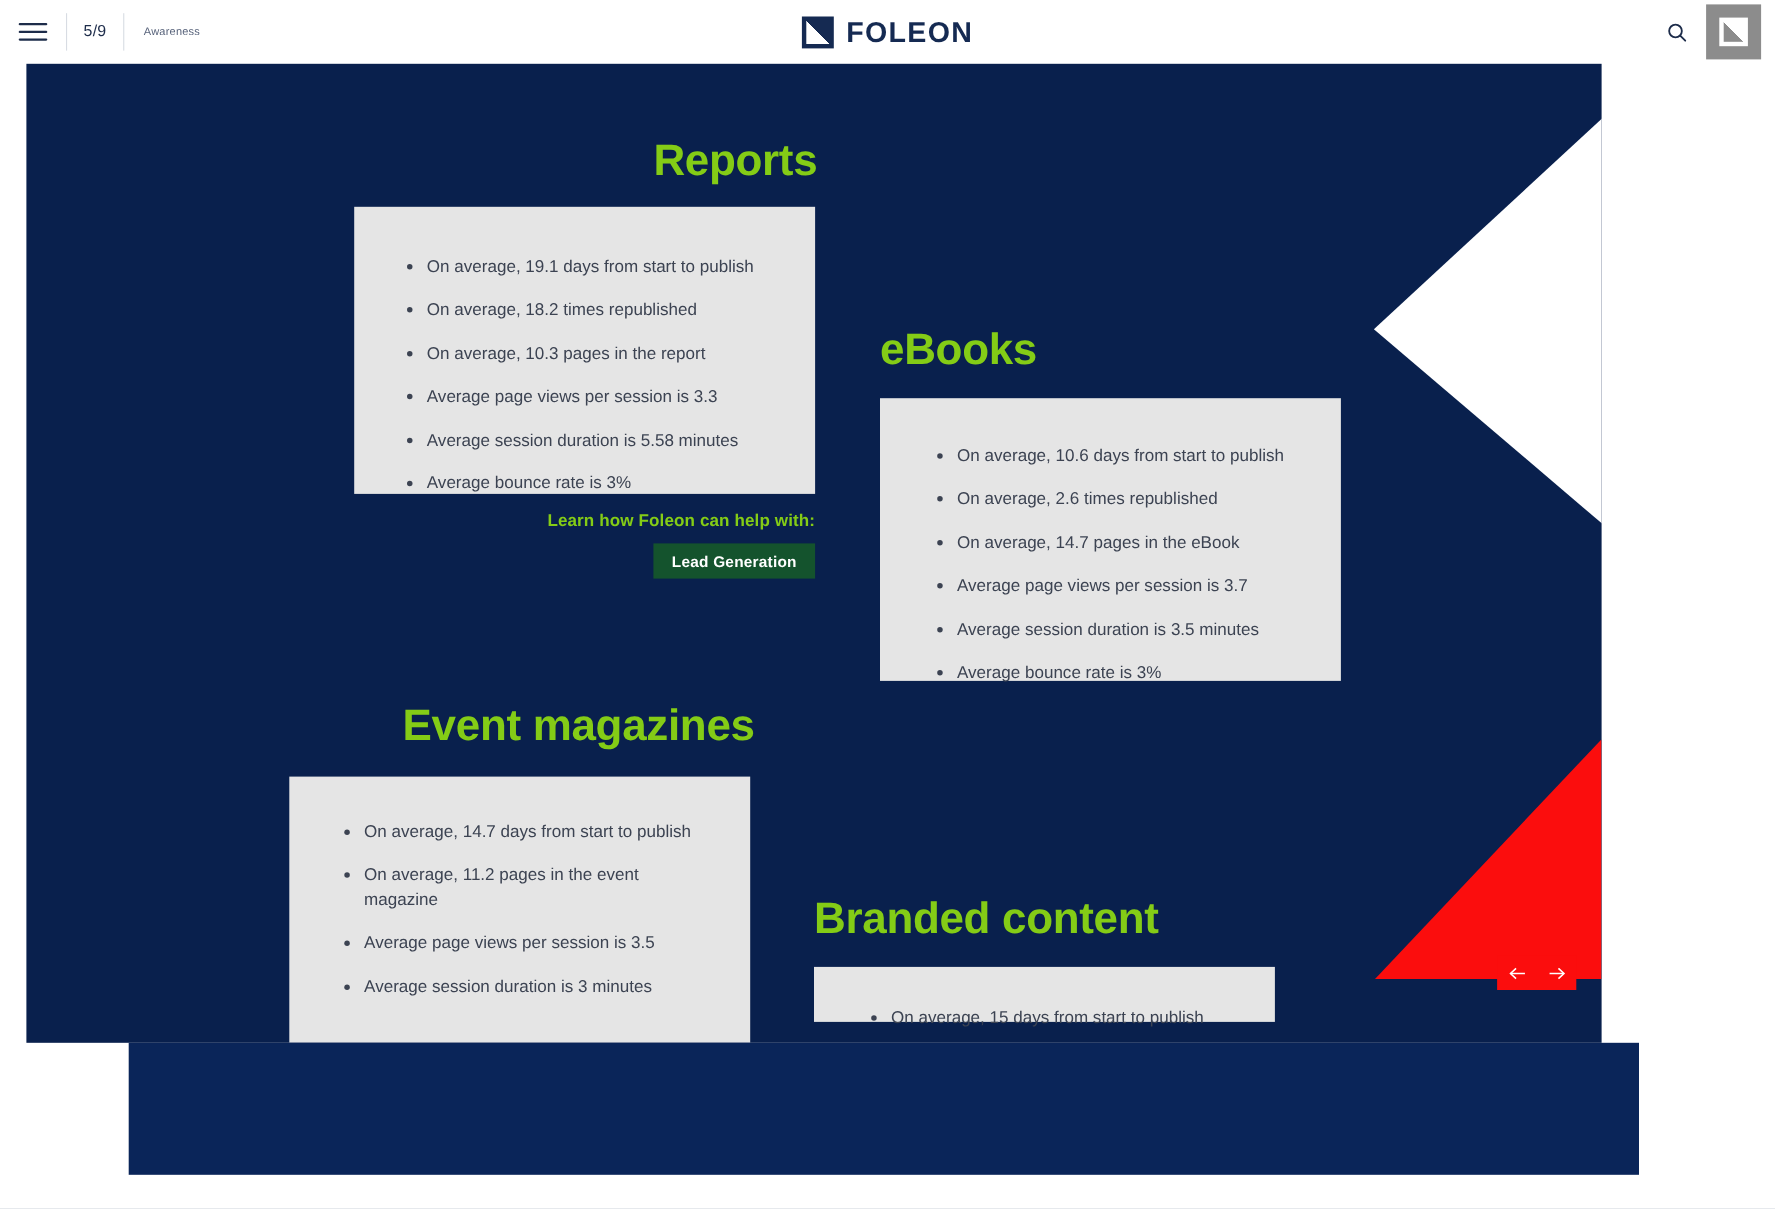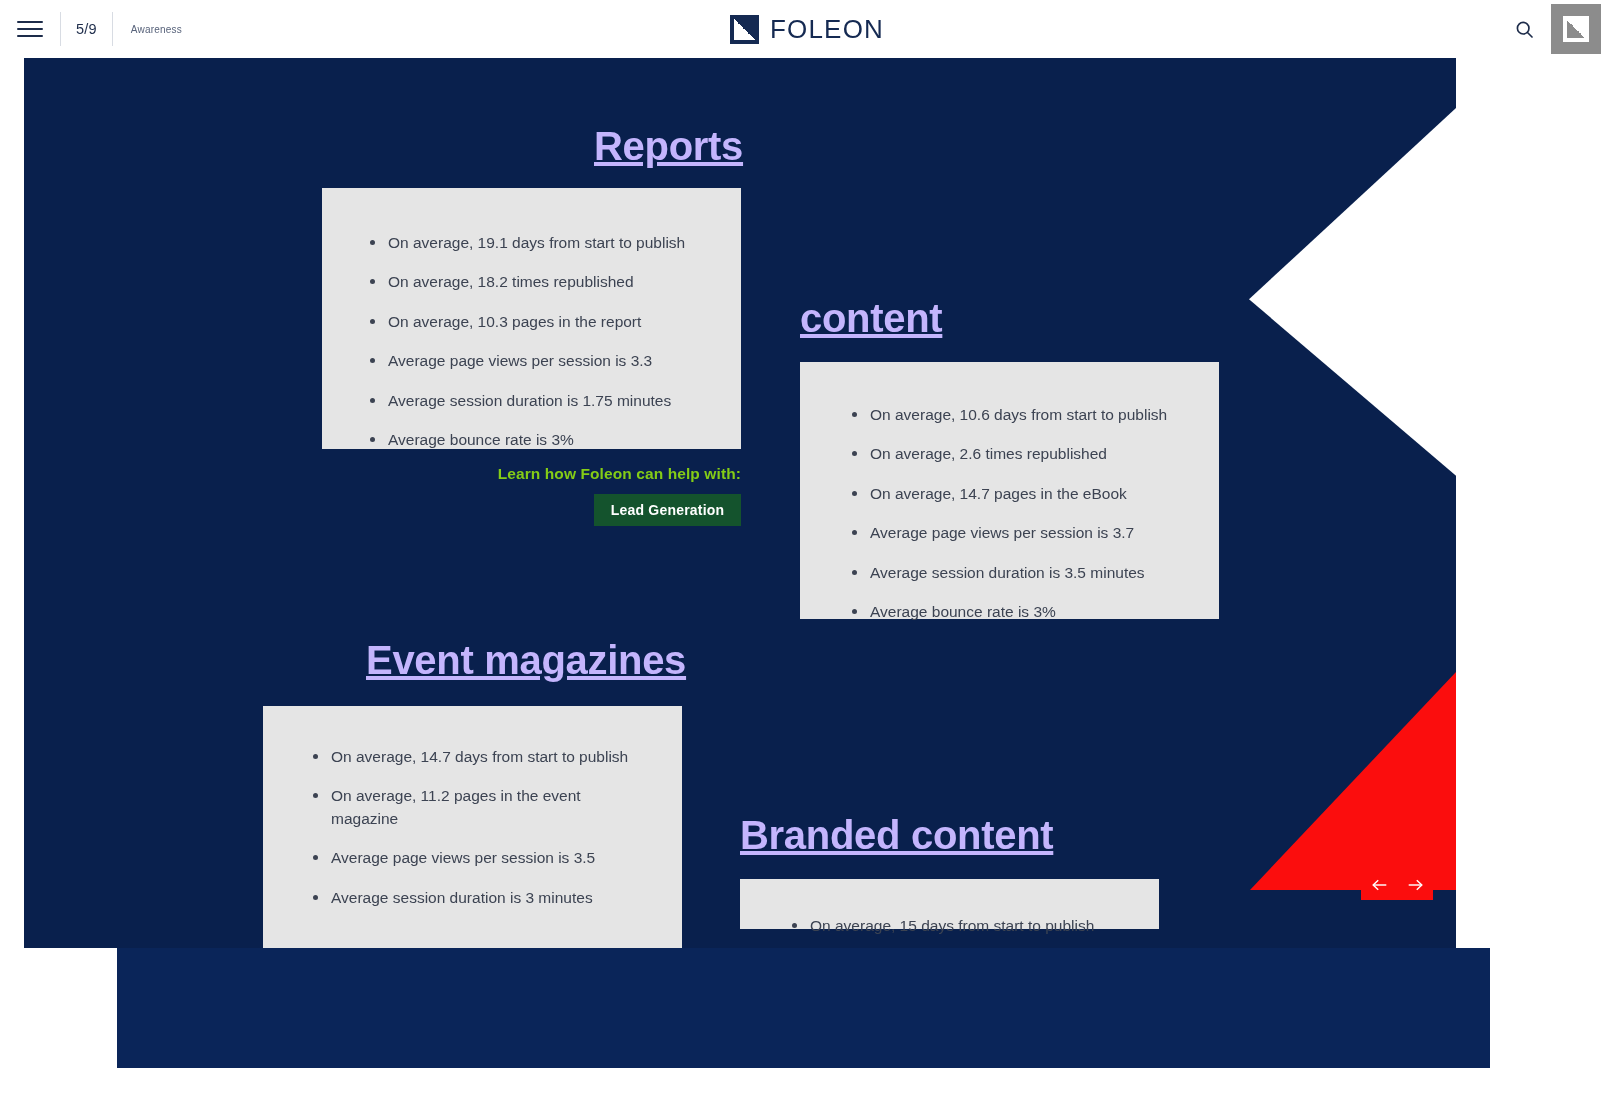--- a/index.html
+++ b/index.html
@@ -40,21 +40,21 @@
     pointer-events:none;
   }
   .brand-mark{
     width:29px;height:29px;background:#152a52;position:relative;overflow:hidden;
   }
   .brand-mark::after{
     content:"";position:absolute;left:4px;top:4px;width:21px;height:21px;
     background:linear-gradient(to bottom left, #152a52 0 50%, #ffffff 50% 100%);
   }
   .brand-name{
-    font-size:26px;font-weight:normal;color:#152a52;letter-spacing:1.2px;
+    font-size:26px;font-weight:bold;color:#152a52;letter-spacing:1.2px;
   }
   .tb-right{
     position:absolute;right:0;top:0;height:58px;display:flex;align-items:center;
   }
   .search-btn{
     width:54px;height:58px;display:flex;align-items:center;justify-content:center;cursor:pointer;
   }
   .foleon-btn{
     width:50px;height:50px;background:#8c8c8c;display:flex;align-items:center;justify-content:center;
     margin-right:13px;cursor:pointer;
@@ -91,22 +91,22 @@
   .nav-arrows{
     position:absolute;left:1337px;top:811px;width:72px;height:31px;
     background:#fb0d0d;display:flex;align-items:center;justify-content:center;gap:14px;
   }
   .nav-arrows .arw{
     width:22px;height:22px;display:flex;align-items:center;justify-content:center;cursor:pointer;
   }
 
   
   .sec-title{
-    position:absolute;color:#c4b5fd;font-weight:bold;letter-spacing:-.3px;
-    font-size:40px;line-height:1.1;text-decoration:underline;
+    position:absolute;color:#84cc16;font-weight:bold;letter-spacing:-.3px;
+    font-size:40px;line-height:1.1;
   }
   .card{
     position:absolute;background:#e5e5e5;
     box-sizing:border-box;
   }
   .card ul{
     list-style:none;margin:0;padding:0;
   }
   .card li{
     position:relative;padding-left:24px;
@@ -191,29 +191,29 @@
   <div class="white-tri"></div>
   <div class="red-tri"></div>
 
   <div class="sec-title" id="title-reports">Reports</div>
   <div class="card" id="card-reports">
     <ul>
       <li>On average, 19.1 days from start to publish</li>
       <li>On average, 18.2 times republished</li>
       <li>On average, 10.3 pages in the report</li>
       <li>Average page views per session is 3.3</li>
-      <li>Average session duration is 1.75 minutes</li>
+      <li>Average session duration is 5.58 minutes</li>
       <li>Average bounce rate is 3%</li>
     </ul>
   </div>
 
   <div class="cta-label">Learn how Foleon can help with:</div>
   <button class="cta-btn">Lead Generation</button>
 
-  <div class="sec-title" id="title-ebooks">content</div>
+  <div class="sec-title" id="title-ebooks">eBooks</div>
   <div class="card" id="card-ebooks">
     <ul>
       <li>On average, 10.6 days from start to publish</li>
       <li>On average, 2.6 times republished</li>
       <li>On average, 14.7 pages in the eBook</li>
       <li>Average page views per session is 3.7</li>
       <li>Average session duration is 3.5 minutes</li>
       <li>Average bounce rate is 3%</li>
     </ul>
   </div>

